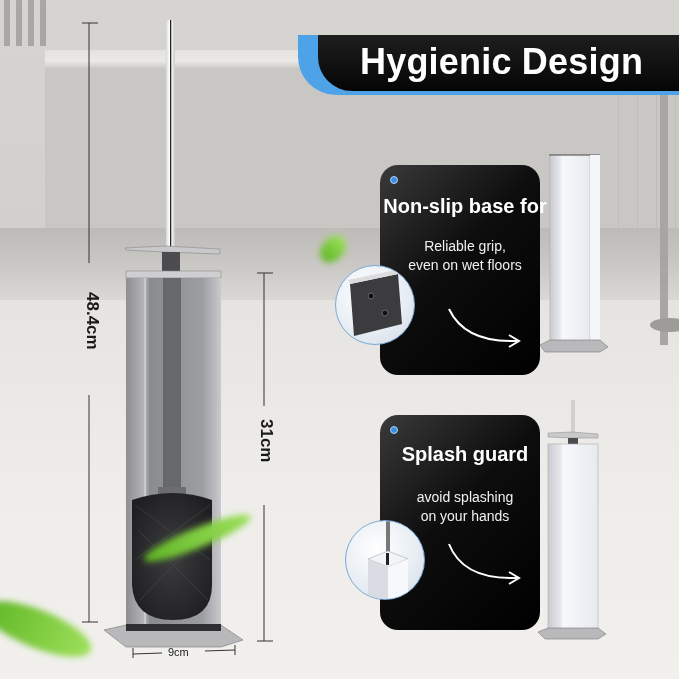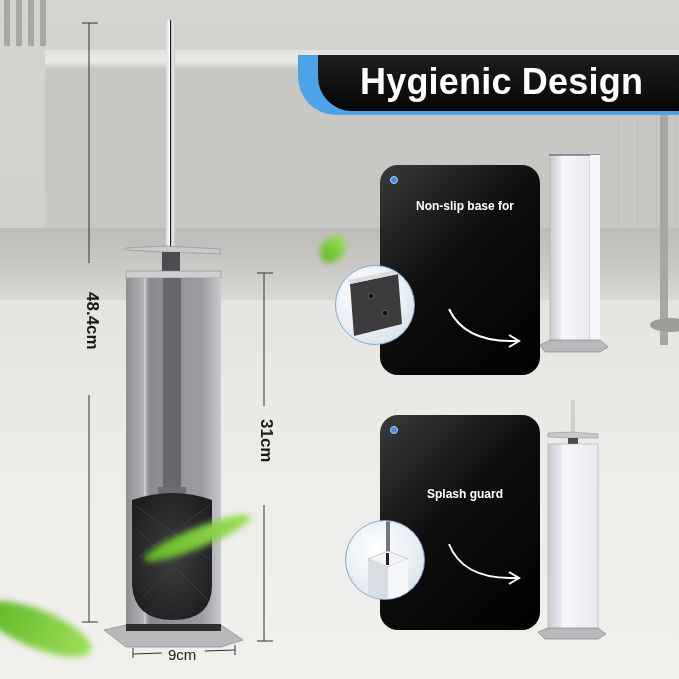--- a/index.html
+++ b/index.html
@@ -15,48 +15,48 @@
   .floor { position: absolute; left: 0; top: 300px; width: 679px; height: 379px;
     background: linear-gradient(180deg, #e6e4e0 0%, #eeedea 50%, #f1f0ed 100%); }
   .radiator { position: absolute; left: 0; top: 0; width: 50px; height: 50px; }
   .radiator i { position: absolute; top: 0; width: 6px; height: 46px; background: #a9a7a3; }
   .pole-bg { position: absolute; left: 660px; top: 95px; width: 8px; height: 250px; background: #a8a6a2; }
   .pole-base { position: absolute; left: 650px; top: 318px; width: 40px; height: 14px; border-radius: 50%; background: #9e9c98; }
   .right-wall-lines { position: absolute; left: 600px; top: 95px; width: 79px; height: 230px;
     background: repeating-linear-gradient(90deg, transparent 0 18px, #bab8b4 18px 19px); opacity: .6; }
 
   
-  .banner { position: absolute; left: 298px; top: 35px; width: 381px; height: 60px; margin-top: 20px; }
+  .banner { position: absolute; left: 298px; top: 35px; width: 381px; height: 60px; }
   .banner-blue { position: absolute; left: 0; top: 0; width: 381px; height: 60px;
     background: #4ea3e8; border-bottom-left-radius: 38px; clip-path: polygon(6% 0, 100% 0, 100% 100%, 0 100%, 0 0); }
   .banner-black { position: absolute; left: 20px; top: 0; width: 361px; height: 56px;
     background: linear-gradient(180deg, #1e1e1e 0%, #050505 100%); border-bottom-left-radius: 34px; }
   .banner-title { position: absolute; left: 62px; top: 6px; font-size: 36px; font-weight: bold; color: #ffffff; letter-spacing: 0.2px; white-space: nowrap; }
 
   
   .card { position: absolute; left: 380px; width: 160px; background: linear-gradient(135deg, #3a3a3a 0%, #0d0d0d 45%, #000 100%);
     border-radius: 18px; color: #fff; text-align: center; }
   .card-1 { top: 165px; height: 210px; }
   .card-2 { top: 415px; height: 215px; }
   .card .dot { position: absolute; left: 10px; top: 11px; width: 8px; height: 8px; border-radius: 50%; background: #3f8fe0; border: 1px solid #a9d0f5; }
-  .card .head { position: absolute; left: 0; width: 170px; font-size: 12px; font-weight: bold; line-height: 19px; }
+  .card .head { position: absolute; left: 0; width: 170px; font-size: 20px; font-weight: bold; line-height: 19px; }
   .card .sub { position: absolute; left: 0; width: 170px; font-size: 14px; line-height: 19px; color: #f0f0f0; }
   .card-1 .head { top: 32px; }
   .card-1 .sub { top: 72px; }
-  .card-2 .head { top: 30px; margin-top: 40px; }
+  .card-2 .head { top: 30px; }
   .card-2 .sub { top: 73px; }
   .arrow { position: absolute; }
 
   
   .inset { position: absolute; width: 80px; height: 80px; border-radius: 50%; background: radial-gradient(circle at 40% 35%, #ffffff 0%, #e8eef4 55%, #cfd8e2 100%);
     border: 1px solid #7aa9d6; overflow: hidden; }
   .inset-1 { left: 335px; top: 265px; }
   .inset-2 { left: 345px; top: 520px; }
   .dim-label { position: absolute; font-size: 17px; font-weight: bold; color: #1a1a1a; transform: rotate(90deg); transform-origin: left top; white-space: nowrap; }
-  .dim-label-h { position: absolute; font-size: 15px; color: #1a1a1a; white-space: nowrap; text-align: right; }
+  .dim-label-h { position: absolute; font-size: 11px; color: #1a1a1a; white-space: nowrap; text-align: right; }
 
   .leaf { position: absolute; border-radius: 50%; filter: blur(3px); background: linear-gradient(90deg, #5fb625, #9ee05a); }
 </style>
 </head>
 <body>
 
 <div class="scene">
   <div class="wall-ledge"></div>
   <div class="wall-panel"></div>
   <div class="right-wall-lines"></div>
@@ -159,30 +159,38 @@
 
 <div class="leaf" style="left:318px;top:238px;width:30px;height:22px;transform:rotate(-50deg)"></div>
 <div class="leaf" style="left:140px;top:528px;width:115px;height:20px;transform:rotate(-22deg)"></div>
 <div class="leaf" style="left:-20px;top:610px;width:115px;height:38px;transform:rotate(22deg)"></div>
 
 <div class="card card-1">
   <div class="dot"></div>
   <div class="head">
     <div>Non-slip base for</div>
   </div>
+  <div class="sub">
+    <div>Reliable grip,</div>
+    <div>even on wet floors</div>
+  </div>
   <svg class="arrow" style="left:65px;top:140px" width="80" height="45">
     <path d="M4,4 Q20,38 72,36" stroke="#fff" stroke-width="2" fill="none"></path>
     <path d="M64,30 L74,36 L64,42" stroke="#fff" stroke-width="2" fill="none"></path>
   </svg>
 </div>
 
 <div class="card card-2">
   <div class="dot"></div>
   <div class="head">
     <div>Splash guard</div>
+  </div>
+  <div class="sub">
+    <div>avoid splashing</div>
+    <div>on your hands</div>
   </div>
   <svg class="arrow" style="left:65px;top:125px" width="80" height="50">
     <path d="M4,4 Q18,40 72,38" stroke="#fff" stroke-width="2" fill="none"></path>
     <path d="M64,32 L74,38 L64,44" stroke="#fff" stroke-width="2" fill="none"></path>
   </svg>
 </div>
 
 <div class="inset inset-1">
   <svg width="80" height="80">
     <polygon points="14,18 62,8 66,58 18,70" fill="#3c3c3e"></polygon>

